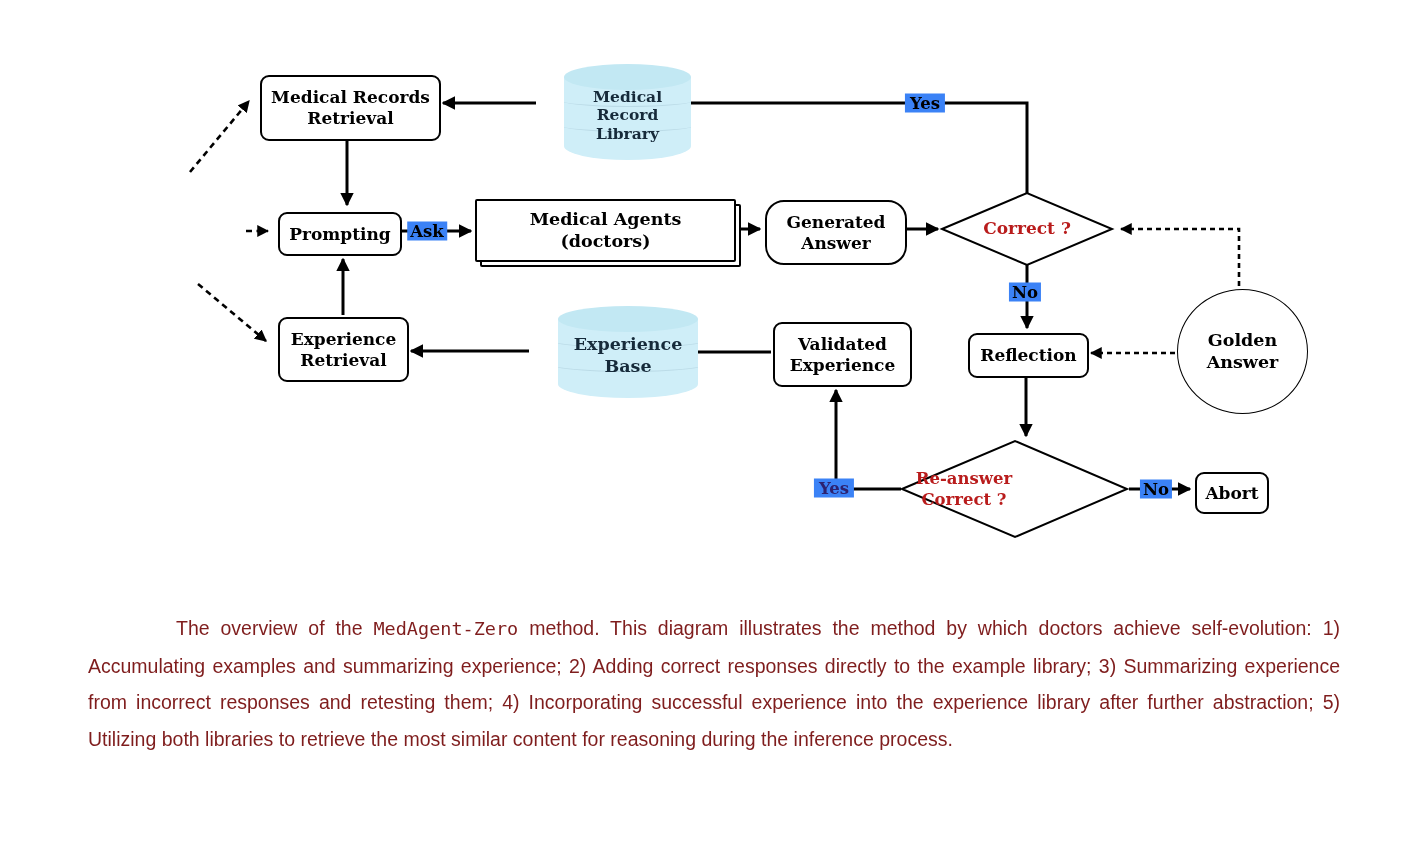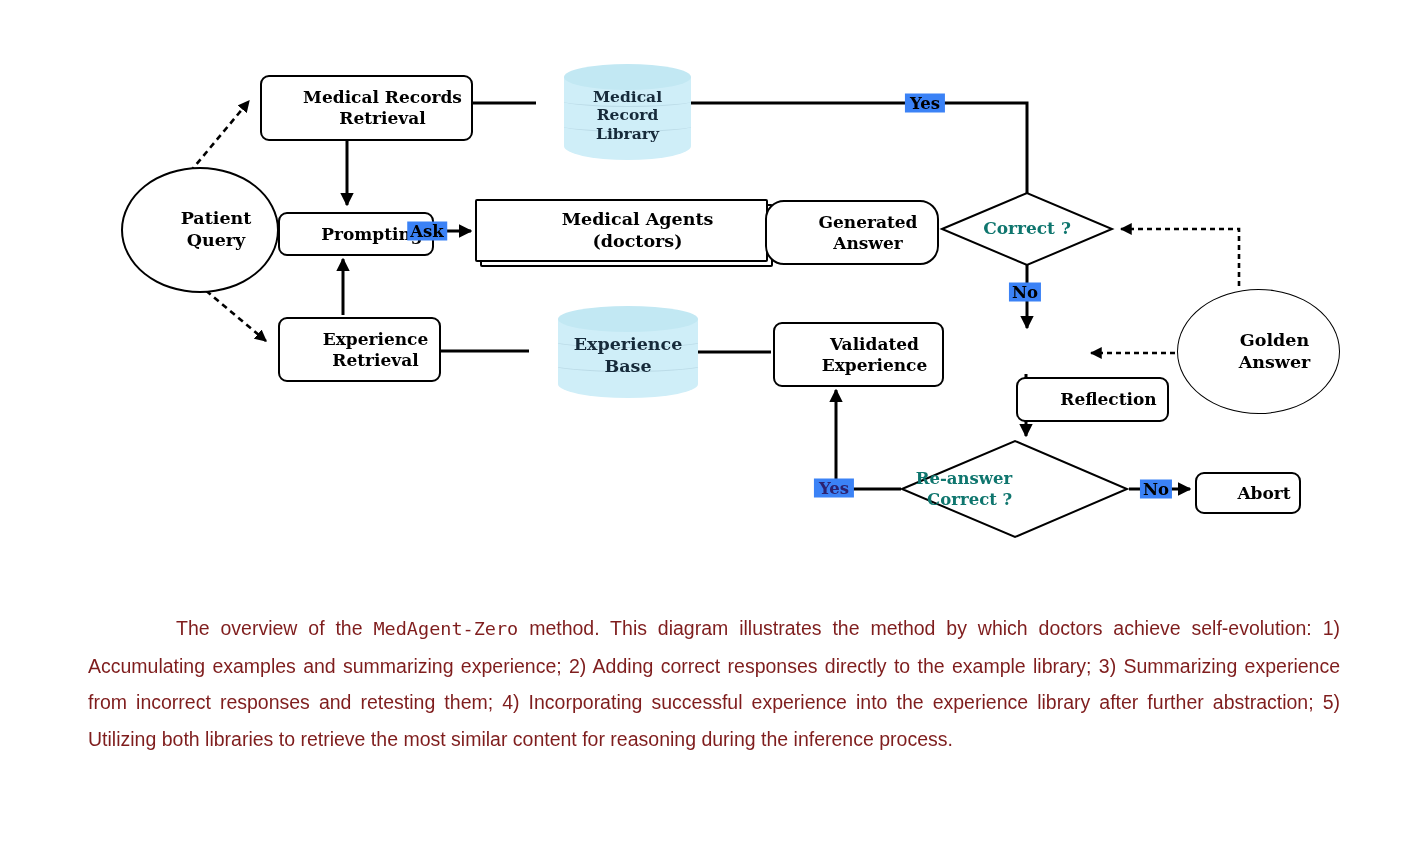--- a/index.html
+++ b/index.html
@@ -3,27 +3,27 @@
 <meta charset="utf-8">
 <style>
   html,body { margin:0; padding:0; background:#ffffff; }
   .page { position:relative; width:1407px; height:856px; background:#ffffff; overflow:hidden; }
 
   .diagram { position:absolute; left:0; top:0; width:1407px; height:600px; }
 
   .wires { position:absolute; left:0; top:0; z-index:1; }
 
   .node { position:absolute; display:flex; flex-direction:column; align-items:center; justify-content:center;
-          text-align:center; font-family:"DejaVu Serif", serif; font-weight:bold; color:#000; z-index:2;padding-left:32px; }
+          text-align:center; font-family:"DejaVu Serif", serif; font-weight:bold; color:#000; z-index:2; }
   .box  { background:#fff; border:2.5px solid #000; border-radius:9px; font-size:17px; line-height:1.22; }
   .stacked { border-radius:2px; box-shadow: 5px 5px 0 -2px #fff, 5px 5px 0 0 #000; }
   .circle { background:#fff; border:2px solid #000; border-radius:50%; font-size:17.5px; line-height:1.25; }
 
-  .diamond-label { position:absolute; transform:translate(-50%,-50%); text-align:right;
-          font-family:"DejaVu Serif", serif; font-weight:bold; color:#0f766e; font-size:16.5px; line-height:1.28; z-index:2; }
+  .diamond-label { position:absolute; transform:translate(-50%,-50%); text-align:center;
+          font-family:"DejaVu Serif", serif; font-weight:bold; color:#b91c1c; font-size:16.5px; line-height:1.28; z-index:2; }
 
   .cylinder { position:absolute; z-index:2;margin-left:26px; }
   .cyl-top  { position:absolute; left:0; right:0; top:0; height:26px; border-radius:50%; background:#c2e8f3; }
   .cyl-body { position:absolute; left:0; right:0; top:13px; bottom:0; background:#cfeef8;
               border-radius:0 0 50% 50% / 0 0 14px 14px; overflow:hidden; }
   .cyl-line { position:absolute; left:-6px; right:-6px; height:14px; border-bottom:1.5px solid rgba(20,60,90,0.10); border-radius:50%; }
   .cyl-line.l1 { top:18%; } .cyl-line.l2 { top:48%; }
   .cyl-label { position:absolute; inset:0; padding-top:7px; display:flex; flex-direction:column; align-items:center;
                justify-content:center; text-align:center; font-family:"DejaVu Serif", serif; font-weight:bold; color:#162a3a; }
   .cyl-label.small { font-size:15.5px; line-height:1.18; }
@@ -68,45 +68,41 @@
       <path d="M529 351 L411 351" fill="none" stroke="#000" stroke-width="3" marker-end="url(#ah)"></path>
       <path d="M1129 489 L1190 489" fill="none" stroke="#000" stroke-width="3" marker-end="url(#ah)"></path>
 
       <path d="M1239 286 L1239 229 L1121 229" fill="none" stroke="#000" stroke-width="2.6" stroke-dasharray="5 4" marker-end="url(#ah)"></path>
       <path d="M1175 353 L1091 353" fill="none" stroke="#000" stroke-width="2.6" stroke-dasharray="5 4" marker-end="url(#ah)"></path>
 
       <polygon points="942,229 1027,193 1112,229 1027,265" fill="#fff" stroke="#000" stroke-width="2"></polygon>
       <polygon points="902,489 1015,441 1127,489 1015,537" fill="#fff" stroke="#000" stroke-width="2"></polygon>
     </svg>
 
-    <div class="node circle" style="left:121px;top:167px;width:122px;height:122px;">
-      <span>Patient</span>
-      <span>Query</span>
-    </div>
     <div class="node circle" style="left:1177px;top:289px;width:129px;height:123px;border-width:1.8px;">
       <span>Golden</span>
       <span>Answer</span>
     </div>
 
     <div class="node box" style="left:260px;top:75px;width:177px;height:62px;">
       <span>Medical Records</span>
       <span>Retrieval</span>
     </div>
     <div class="node box" style="left:278px;top:212px;width:120px;height:40px;text-align:center;">
       <span>Prompting</span>
     </div>
     <div class="node box stacked" style="left:475px;top:199px;width:257px;height:59px;font-size:17.5px;">
       <span>Medical Agents</span>
       <span>(doctors)</span>
     </div>
     <div class="node box" style="left:765px;top:200px;width:138px;height:61px;border-radius:19px;">
       <span>Generated</span>
       <span>Answer</span>
     </div>
-    <div class="node box" style="left:1016px;top:333px;width:117px;height:41px;margin-top:44px;">
+    <div class="node box" style="left:968px;top:333px;width:117px;height:41px;">
       <span>Reflection</span>
     </div>
     <div class="node box" style="left:278px;top:317px;width:127px;height:61px;">
       <span>Experience</span>
       <span>Retrieval</span>
     </div>
     <div class="node box" style="left:773px;top:322px;width:135px;height:61px;">
       <span>Validated</span>
       <span>Experience</span>
     </div>

